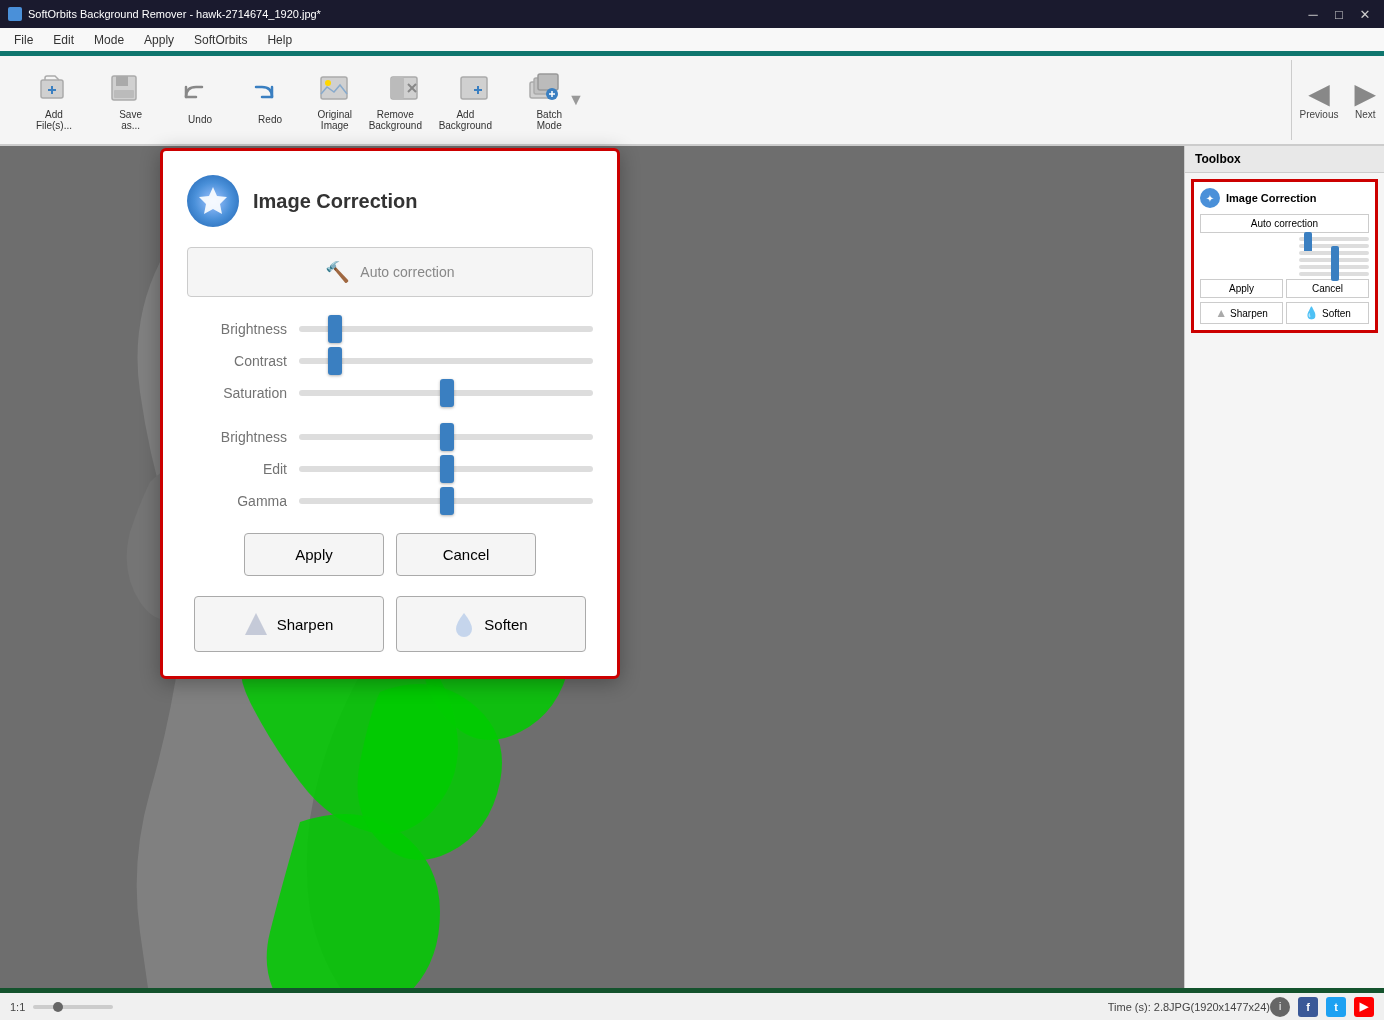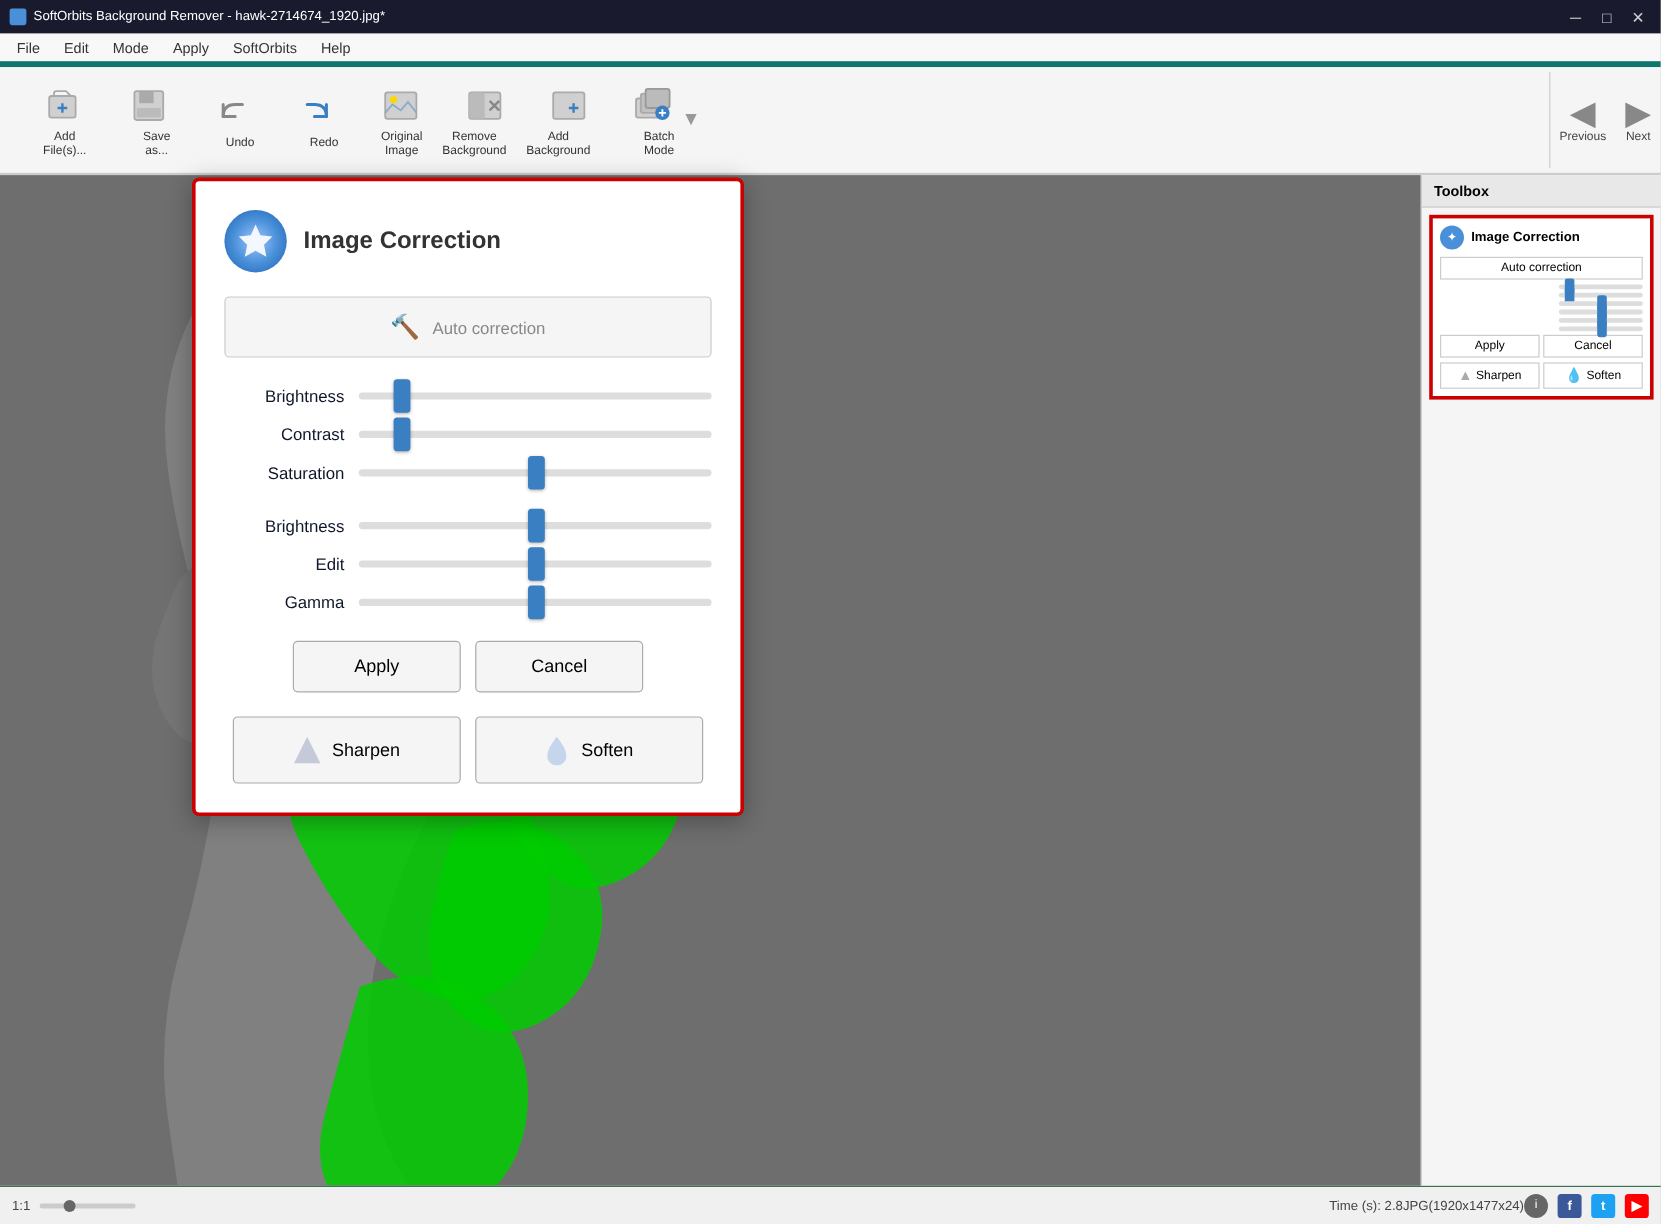--- a/index.html
+++ b/index.html
@@ -172,21 +172,21 @@
       font-size: 10px;
       border: 1px solid #ccc;
       background: white;
       cursor: pointer;
     }
 
     
     .status-bar {
       height: 32px;
       background: #f0f0f0;
-      border-top: 1px solid #14532d;
+      border-top: 5px solid #14532d;
       display: flex;
       align-items: center;
       padding: 0 10px;
       justify-content: space-between;
       font-size: 11px;
       color: #444;
     }
     .status-left { display: flex; align-items: center; gap: 8px; }
     .status-right { display: flex; align-items: center; }
     .zoom-slider { width: 80px; height: 4px; background: #ccc; border-radius: 2px; position: relative; cursor: pointer; }
@@ -247,21 +247,21 @@
     .slider-row {
       display: flex;
       align-items: center;
       margin-bottom: 16px;
       gap: 12px;
     }
     .slider-label {
       width: 100px;
       text-align: right;
       font-size: 14px;
-      color: #0f172a;
+      color: #737373;
     }
     .slider-track {
       flex: 1;
       height: 6px;
       background: #ddd;
       border-radius: 3px;
       position: relative;
       cursor: pointer;
     }
     .slider-thumb {

